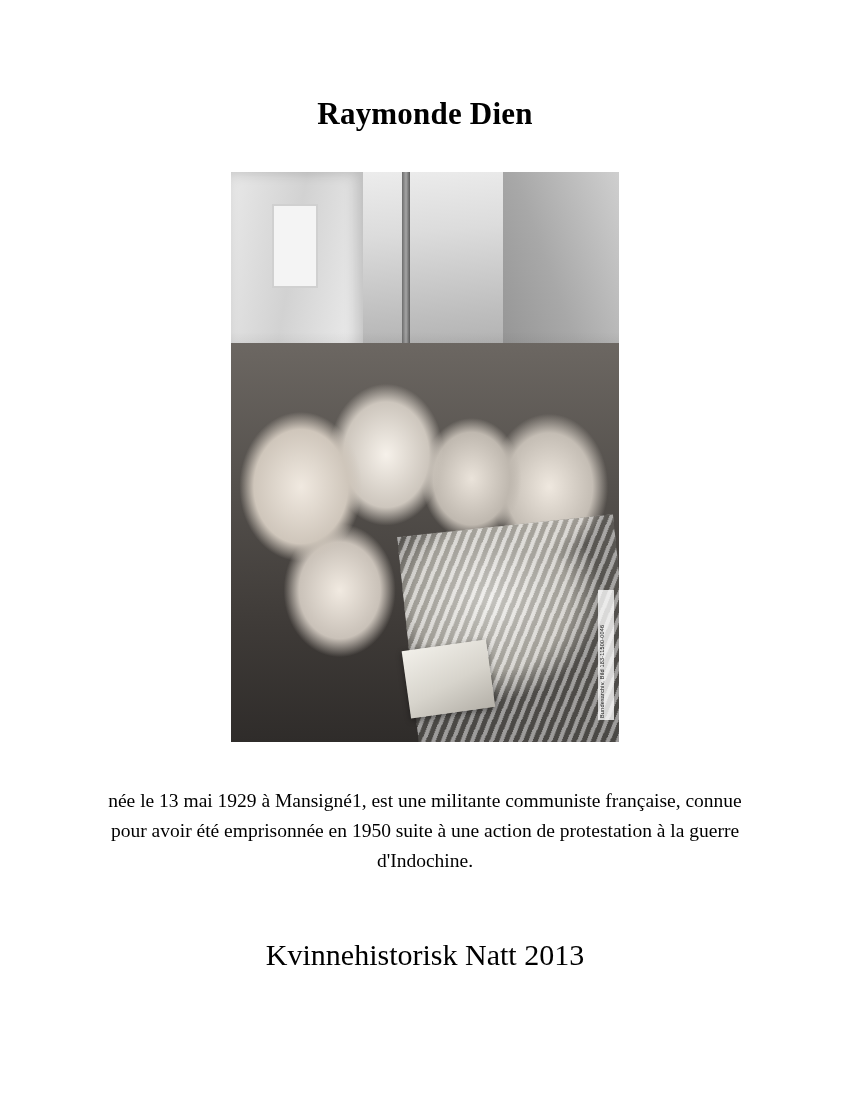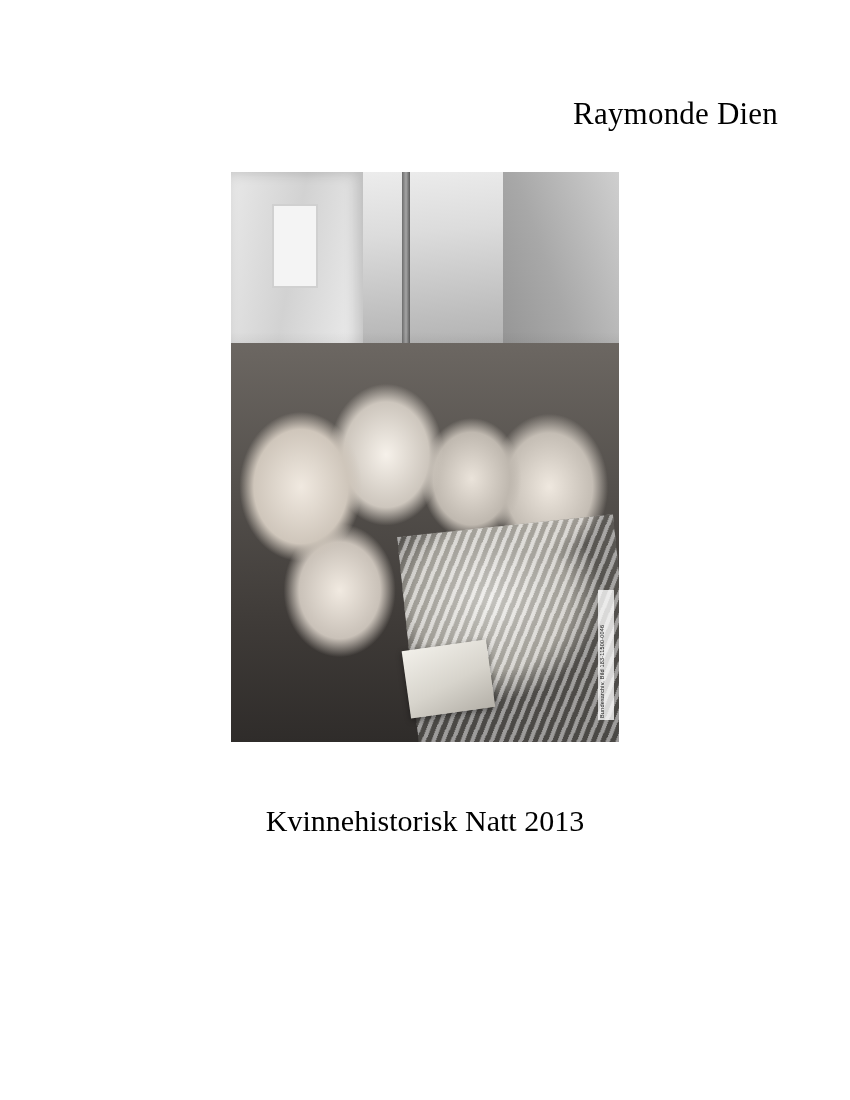--- a/index.html
+++ b/index.html
@@ -17,23 +17,23 @@
   .page {
     position: relative;
     width: 850px;
     height: 1100px;
     box-sizing: border-box;
     padding: 0 72px;
   }
   .doc-title {
     margin: 0;
     padding-top: 96px;
-    text-align: right;
+    text-align: center;
     font-size: 31px;
-    font-weight: normal;
+    font-weight: bold;
     letter-spacing: 0.2px;
   }
   .photo-wrap {
     margin-top: 40px;
     display: flex;
     justify-content: center;
   }
   .photo {
     position: relative;
     width: 388px;
@@ -155,16 +155,17 @@
       <div class="ph-shadow-top"></div>
       <div class="ph-crowd"></div>
       <div class="ph-flowers"></div>
       <div class="ph-packet"></div>
       <div class="ph-credit">
         <span>Bundesarchiv, Bild 183-11500-0046</span>
       </div>
     </div>
   </div>
 
+  <p class="caption">née le 13 mai 1929 à Mansigné1, est une militante communiste française, connue pour avoir été emprisonnée en 1950 suite à une action de protestation à la guerre d'Indochine.</p>
 
   <p class="subtitle">Kvinnehistorisk Natt 2013</p>
 
 </div>
 
 </body></html>

